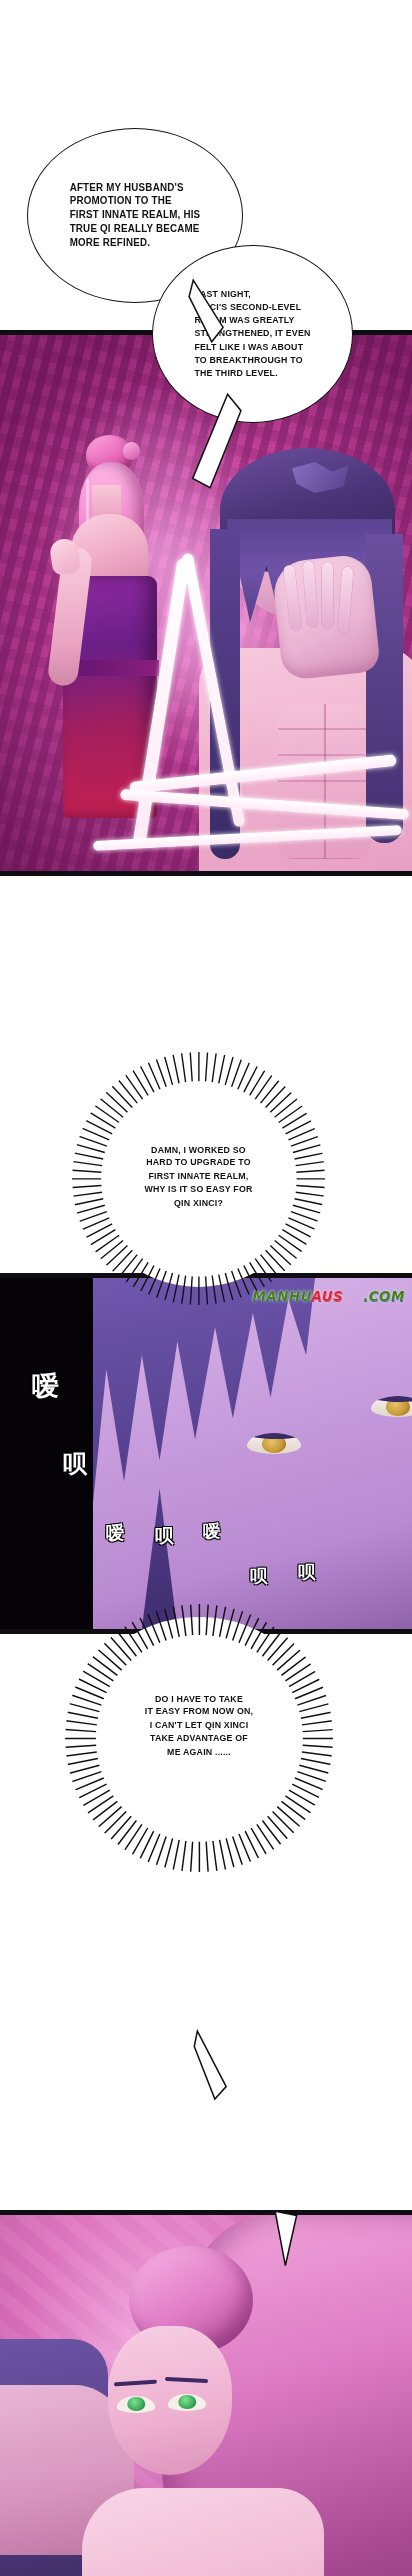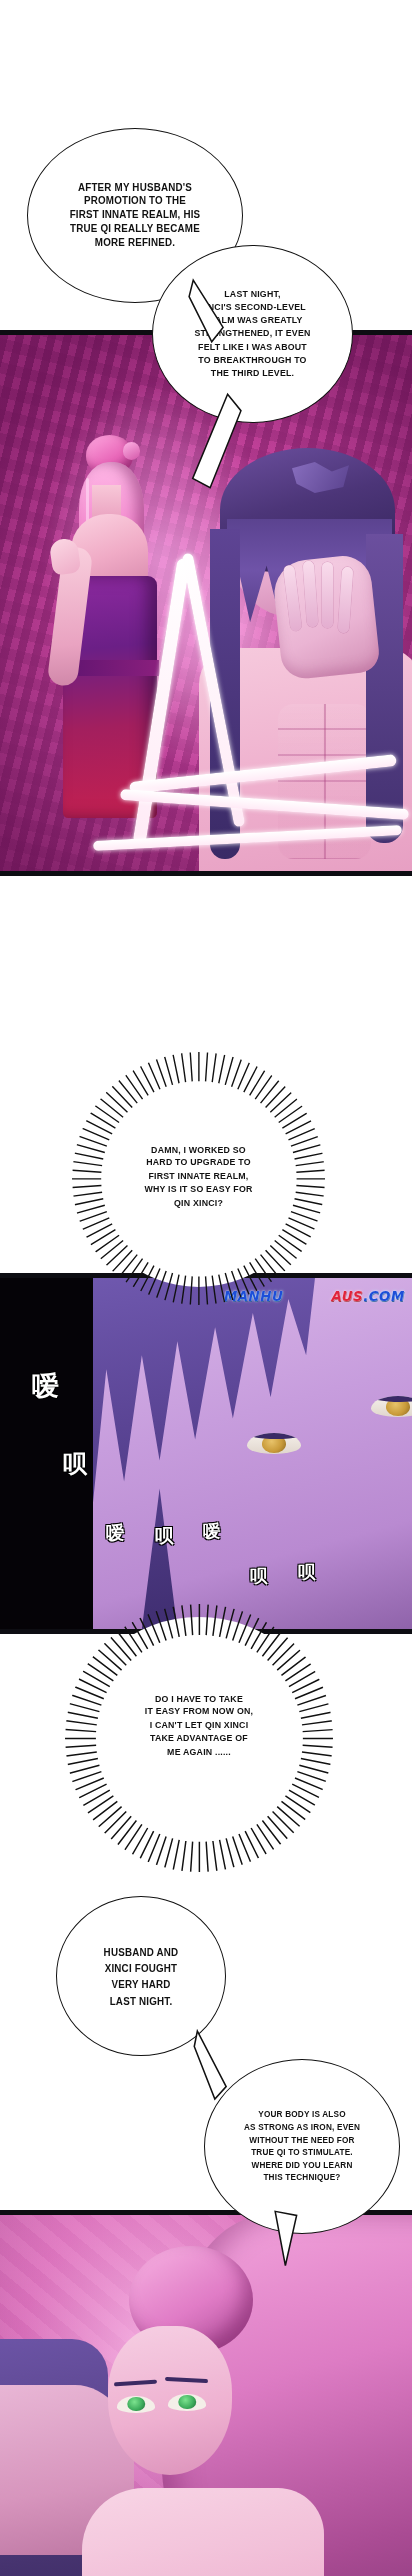--- a/index.html
+++ b/index.html
@@ -13,21 +13,21 @@
 
   
   .bubble{
     position:absolute;
     background:#fff;
     border:1.5px solid #111;
     border-radius:50%;
     display:flex;
     align-items:center;
     justify-content:center;
-    text-align:center;
+    text-align:left;
     z-index:40;
   }
   .bubble .txt{
     font-family:"Liberation Sans", sans-serif;
     font-weight:bold;
     color:#111;
     letter-spacing:0.2px;
     line-height:1.32;
     padding:0 7.2px;
     white-space:pre-line;
@@ -288,22 +288,22 @@
   .brow{ position:absolute; height:4.1px; border-radius:3.1px; background:#3b2a63; }
 
   
   .wm{
     position:absolute; z-index:60;
     font-family:"DejaVu Sans", sans-serif;
     font-weight:bold; font-style:italic;
     letter-spacing:0.5px;
     white-space:nowrap;
   }
-  .wm .b{ color:#1d4ed8; text-shadow:0 0 3.1px #bfe6ff,0 0 1px #fff,0.5px 0.5px 0 #0b3a7a; }
-  .wm .r{ color:#e0243c; text-shadow:0 0 3.1px #ffd0d6,0 0 1px #fff,0.5px 0.5px 0 #8a0d1c;padding-left:48px; }
+  .wm .b{ color:#4d7c0f; text-shadow:0 0 3.1px #bfe6ff,0 0 1px #fff,0.5px 0.5px 0 #0b3a7a;margin-left:20px; }
+  .wm .r{ color:#e0243c; text-shadow:0 0 3.1px #ffd0d6,0 0 1px #fff,0.5px 0.5px 0 #8a0d1c; }
 </style>
 </head>
 <body>
 
 <div class="page">
 
   <div class="bubble" style="left:27px; top:128px; width:216px; height:175px;">
     <div class="txt" style="font-size:9.8px;">AFTER MY HUSBAND'S
 PROMOTION TO THE
 FIRST INNATE REALM, HIS
@@ -414,40 +414,26 @@
           <path d="M88.50 50.00 L100.00 50.00 M88.42 52.52 L99.89 53.27 M88.17 55.03 L99.57 56.53 M87.76 57.51 L99.04 59.75 M87.19 59.96 L98.30 62.94 M86.46 62.38 L97.35 66.07 M85.57 64.73 L96.19 69.13 M84.53 67.03 L94.84 72.11 M83.34 69.25 L93.30 75.00 M82.01 71.39 L91.57 77.78 M80.54 73.44 L89.67 80.44 M78.95 75.38 L87.59 82.97 M77.22 77.22 L85.36 85.36 M75.38 78.95 L82.97 87.59 M73.44 80.54 L80.44 89.67 M71.39 82.01 L77.78 91.57 M69.25 83.34 L75.00 93.30 M67.03 84.53 L72.11 94.84 M64.73 85.57 L69.13 96.19 M62.38 86.46 L66.07 97.35 M59.96 87.19 L62.94 98.30 M57.51 87.76 L59.75 99.04 M55.03 88.17 L56.53 99.57 M52.52 88.42 L53.27 99.89 M50.00 88.50 L50.00 100.00 M47.48 88.42 L46.73 99.89 M44.97 88.17 L43.47 99.57 M42.49 87.76 L40.25 99.04 M40.04 87.19 L37.06 98.30 M37.62 86.46 L33.93 97.35 M35.27 85.57 L30.87 96.19 M32.97 84.53 L27.89 94.84 M30.75 83.34 L25.00 93.30 M28.61 82.01 L22.22 91.57 M26.56 80.54 L19.56 89.67 M24.62 78.95 L17.03 87.59 M22.78 77.22 L14.64 85.36 M21.05 75.38 L12.41 82.97 M19.46 73.44 L10.33 80.44 M17.99 71.39 L8.43 77.78 M16.66 69.25 L6.70 75.00 M15.47 67.03 L5.16 72.11 M14.43 64.73 L3.81 69.13 M13.54 62.38 L2.65 66.07 M12.81 59.96 L1.70 62.94 M12.24 57.51 L0.96 59.75 M11.83 55.03 L0.43 56.53 M11.58 52.52 L0.11 53.27 M11.50 50.00 L0.00 50.00 M11.58 47.48 L0.11 46.73 M11.83 44.97 L0.43 43.47 M12.24 42.49 L0.96 40.25 M12.81 40.04 L1.70 37.06 M13.54 37.62 L2.65 33.93 M14.43 35.27 L3.81 30.87 M15.47 32.97 L5.16 27.89 M16.66 30.75 L6.70 25.00 M17.99 28.61 L8.43 22.22 M19.46 26.56 L10.33 19.56 M21.05 24.62 L12.41 17.03 M22.78 22.78 L14.64 14.64 M24.62 21.05 L17.03 12.41 M26.56 19.46 L19.56 10.33 M28.61 17.99 L22.22 8.43 M30.75 16.66 L25.00 6.70 M32.97 15.47 L27.89 5.16 M35.27 14.43 L30.87 3.81 M37.62 13.54 L33.93 2.65 M40.04 12.81 L37.06 1.70 M42.49 12.24 L40.25 0.96 M44.97 11.83 L43.47 0.43 M47.48 11.58 L46.73 0.11 M50.00 11.50 L50.00 0.00 M52.52 11.58 L53.27 0.11 M55.03 11.83 L56.53 0.43 M57.51 12.24 L59.75 0.96 M59.96 12.81 L62.94 1.70 M62.38 13.54 L66.07 2.65 M64.73 14.43 L69.13 3.81 M67.03 15.47 L72.11 5.16 M69.25 16.66 L75.00 6.70 M71.39 17.99 L77.78 8.43 M73.44 19.46 L80.44 10.33 M75.38 21.05 L82.97 12.41 M77.22 22.78 L85.36 14.64 M78.95 24.62 L87.59 17.03 M80.54 26.56 L89.67 19.56 M82.01 28.61 L91.57 22.22 M83.34 30.75 L93.30 25.00 M84.53 32.97 L94.84 27.89 M85.57 35.27 L96.19 30.87 M86.46 37.62 L97.35 33.93 M87.19 40.04 L98.30 37.06 M87.76 42.49 L99.04 40.25 M88.17 44.97 L99.57 43.47 M88.42 47.48 L99.89 46.73 " stroke="#111" stroke-width="0.55" fill="none"></path>
         </g>
     </svg>
     <div class="txt" style="font-size:8.8px;">DO I HAVE TO TAKE
 IT EASY FROM NOW ON,
 I CAN'T LET QIN XINCI
 TAKE ADVANTAGE OF
 ME AGAIN ......</div>
   </div>
 
-  <div class="bubble" style="left:56px; top:1896px; width:170px; height:160px;">
-    <div class="txt" style="font-size:9.8px; line-height:1.55;">HUSBAND AND
-XINCI FOUGHT
-VERY HARD
-LAST NIGHT.</div>
-  </div>
   <div class="tail" style="left:192px; top:2029px;">
     <svg width="57" height="72" viewBox="0 0 110 140">
       <path d="M10 4 L66 112 L44 136 L4 34 Z" fill="#fff" stroke="#111" stroke-width="3"></path>
     </svg>
   </div>
 
-  <div class="bubble" style="left:204px; top:2059px; width:196px; height:175px;">
-    <div class="txt" style="font-size:8.2px; line-height:1.45;">YOUR BODY IS ALSO
-AS STRONG AS IRON, EVEN
-WITHOUT THE NEED FOR
-TRUE QI TO STIMULATE.
-WHERE DID YOU LEARN
-THIS TECHNIQUE?</div>
-  </div>
   <div class="tail" style="left:268px; top:2210px;">
     <svg width="46" height="62" viewBox="0 0 90 120">
       <path d="M14 2 L34 108 L56 10 Z" fill="#fff" stroke="#111" stroke-width="3"></path>
     </svg>
   </div>
 
   <div class="panel bordered" style="top:2210px; height:489px;">
     <div class="bg-p3"></div>
     <div class="p3-hairbig"></div>
     <div class="p3-darkhair"></div>

